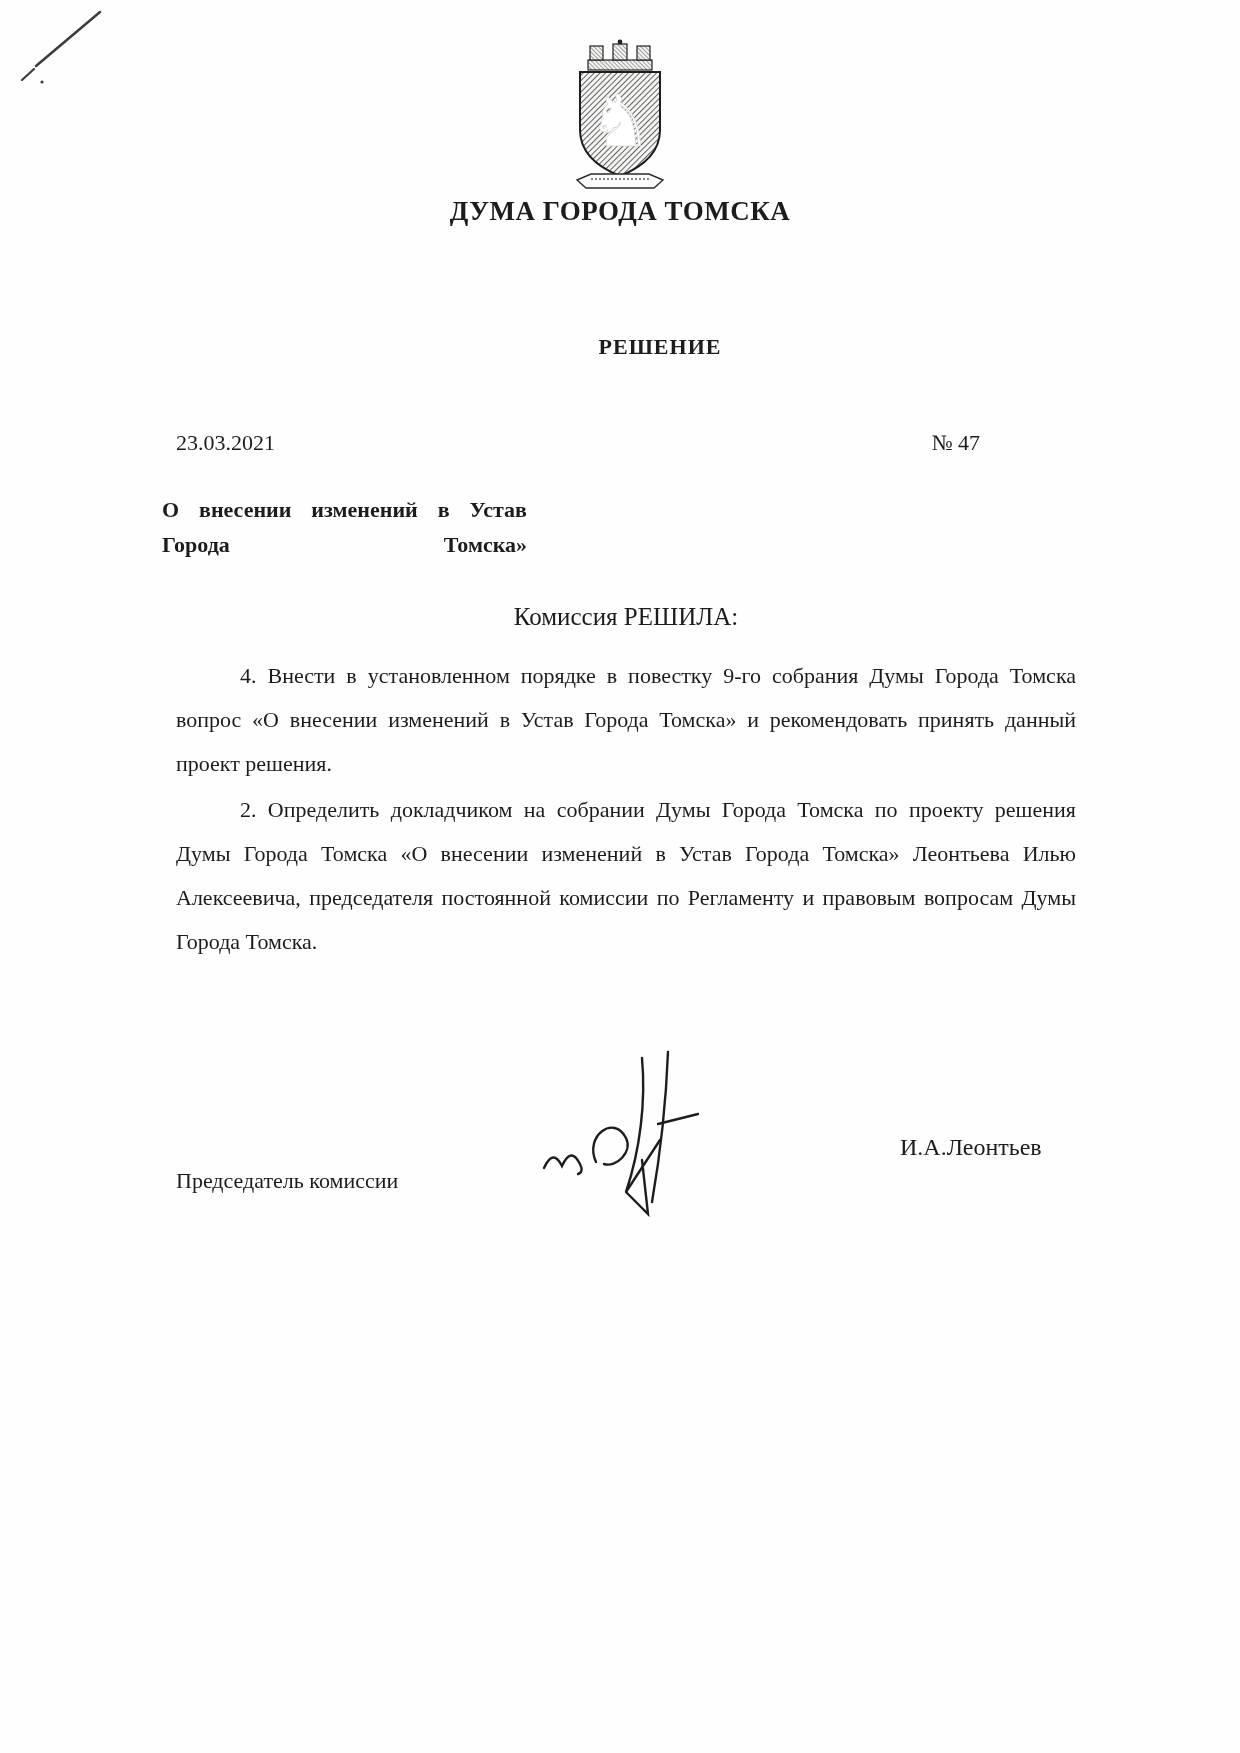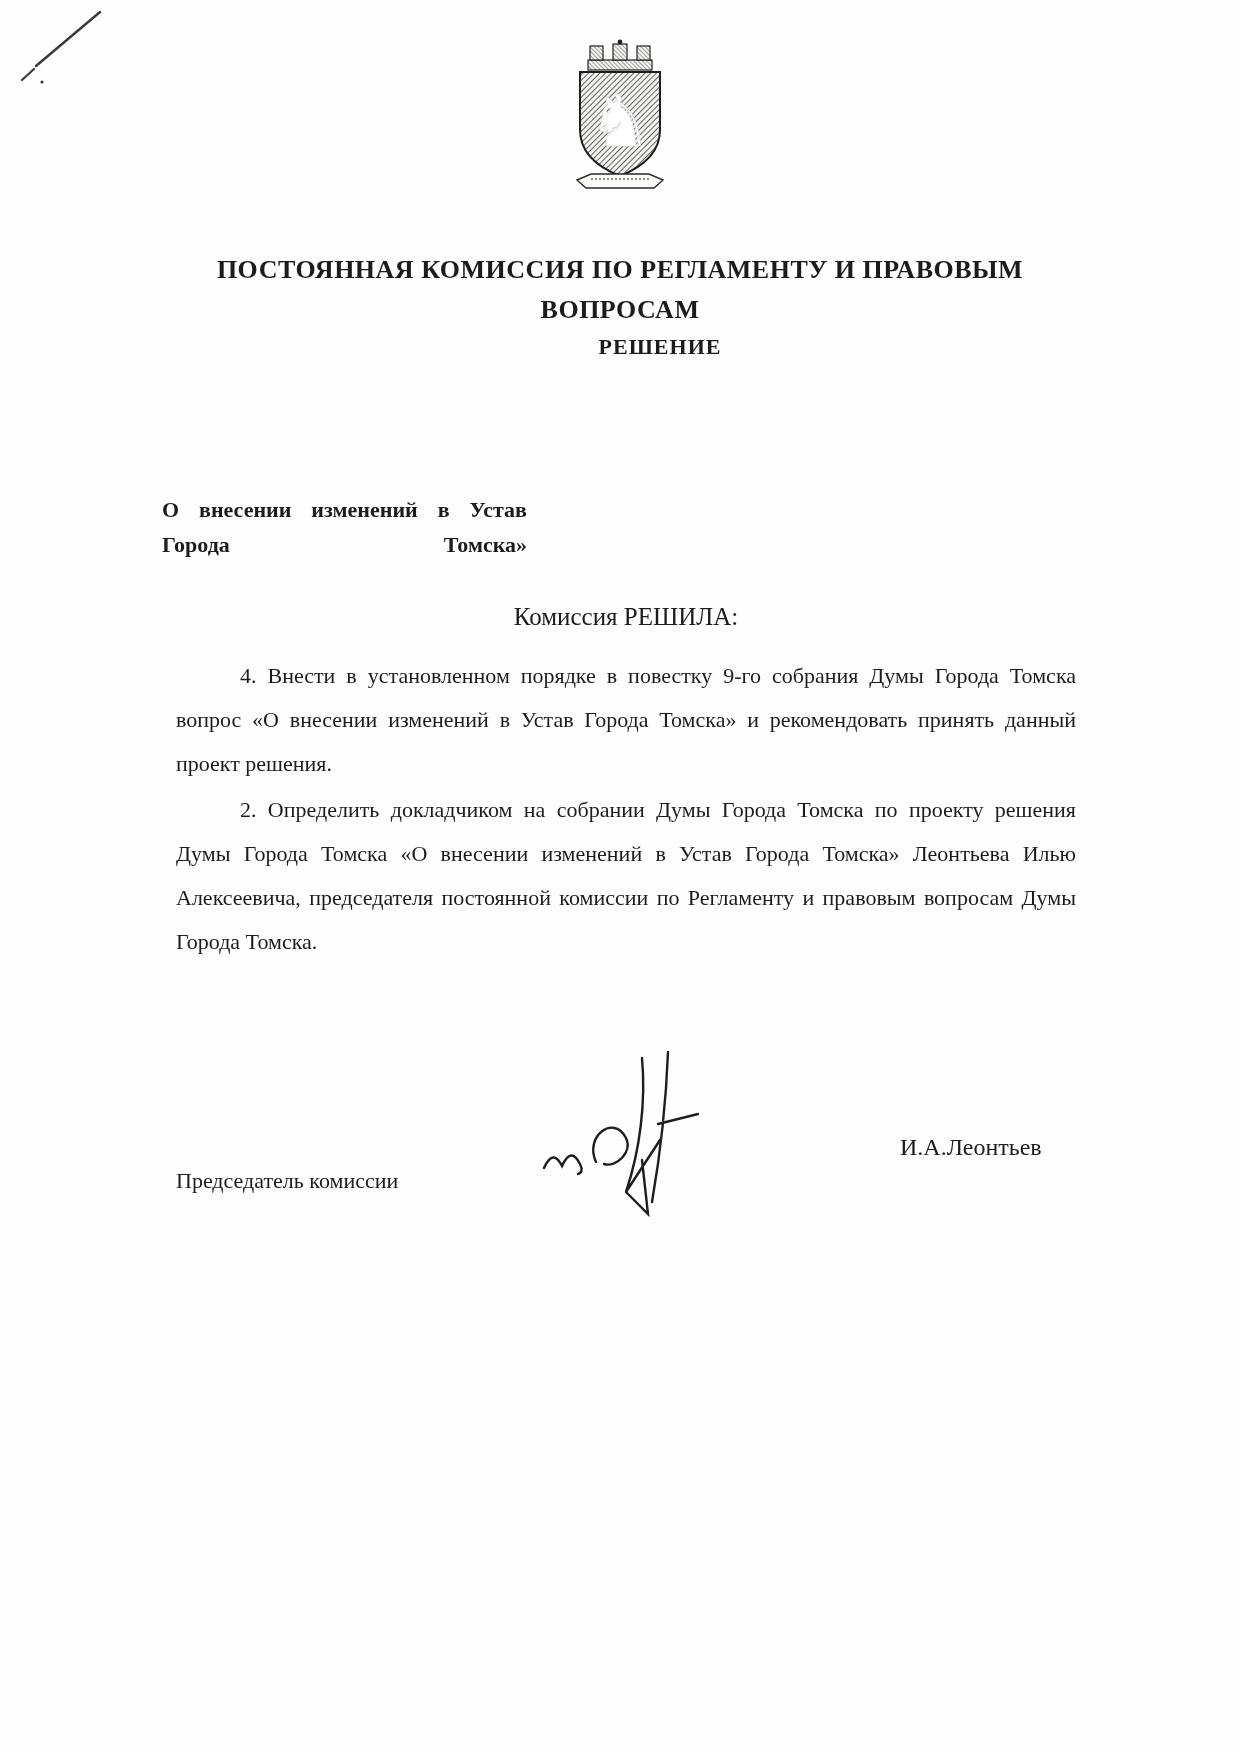--- a/index.html
+++ b/index.html
@@ -95,25 +95,29 @@
     <path d="M25,34 h80 v58 q0,30 -40,46 q-40,-16 -40,-46 z" fill="url(#hatch)" stroke="#1d1d1d" stroke-width="2"></path>
 
     <text x="65" y="108" text-anchor="middle" font-family="DejaVu Sans, sans-serif" font-size="72" fill="#ffffff" stroke="#cfcfcf" stroke-width="0.5">♞</text>
 
     <g>
       <path d="M22,142 l14,-6 h58 l14,6 l-9,8 h-68 z" fill="#fbfbf9" stroke="#2a2a2a" stroke-width="1.4"></path>
       <line x1="36" y1="141" x2="94" y2="141" stroke="#8a8a8a" stroke-width="2" stroke-dasharray="2,2"></line>
     </g>
   </svg>
 
+  <h1 class="org-title">ДУМА ГОРОДА ТОМСКА</h1>
 
-  <h2 class="commission-title">ПОСТОЯННАЯ КОМИССИЯ ПО РЕГЛАМЕНТУ И ПРАВОВЫМ ВОПРОСАМ</h2>
 
   <h2 class="doc-type">РЕШЕНИЕ</h2>
 
+  <div class="meta-row">
+    <span class="doc-date">23.03.2021</span>
+    <span class="doc-number">№ 47</span>
+  </div>
 
   <div class="subject">О внесении изменений в Устав Города Томска»</div>
 
   <div class="body-text">
     <p class="resolved-heading">Комиссия РЕШИЛА:</p>
     <p class="para">4. Внести в установленном порядке в повестку 9-го собрания Думы Города Томска вопрос «О внесении изменений в Устав Города Томска» и рекомендовать принять данный проект решения.</p>
     <p class="para">2. Определить докладчиком на собрании Думы Города Томска по проекту решения Думы Города Томска «О внесении изменений в Устав Города Томска» Леонтьева Илью Алексеевича, председателя постоянной комиссии по Регламенту и правовым вопросам Думы Города Томска.</p>
   </div>
 
   <div class="signature-block">

